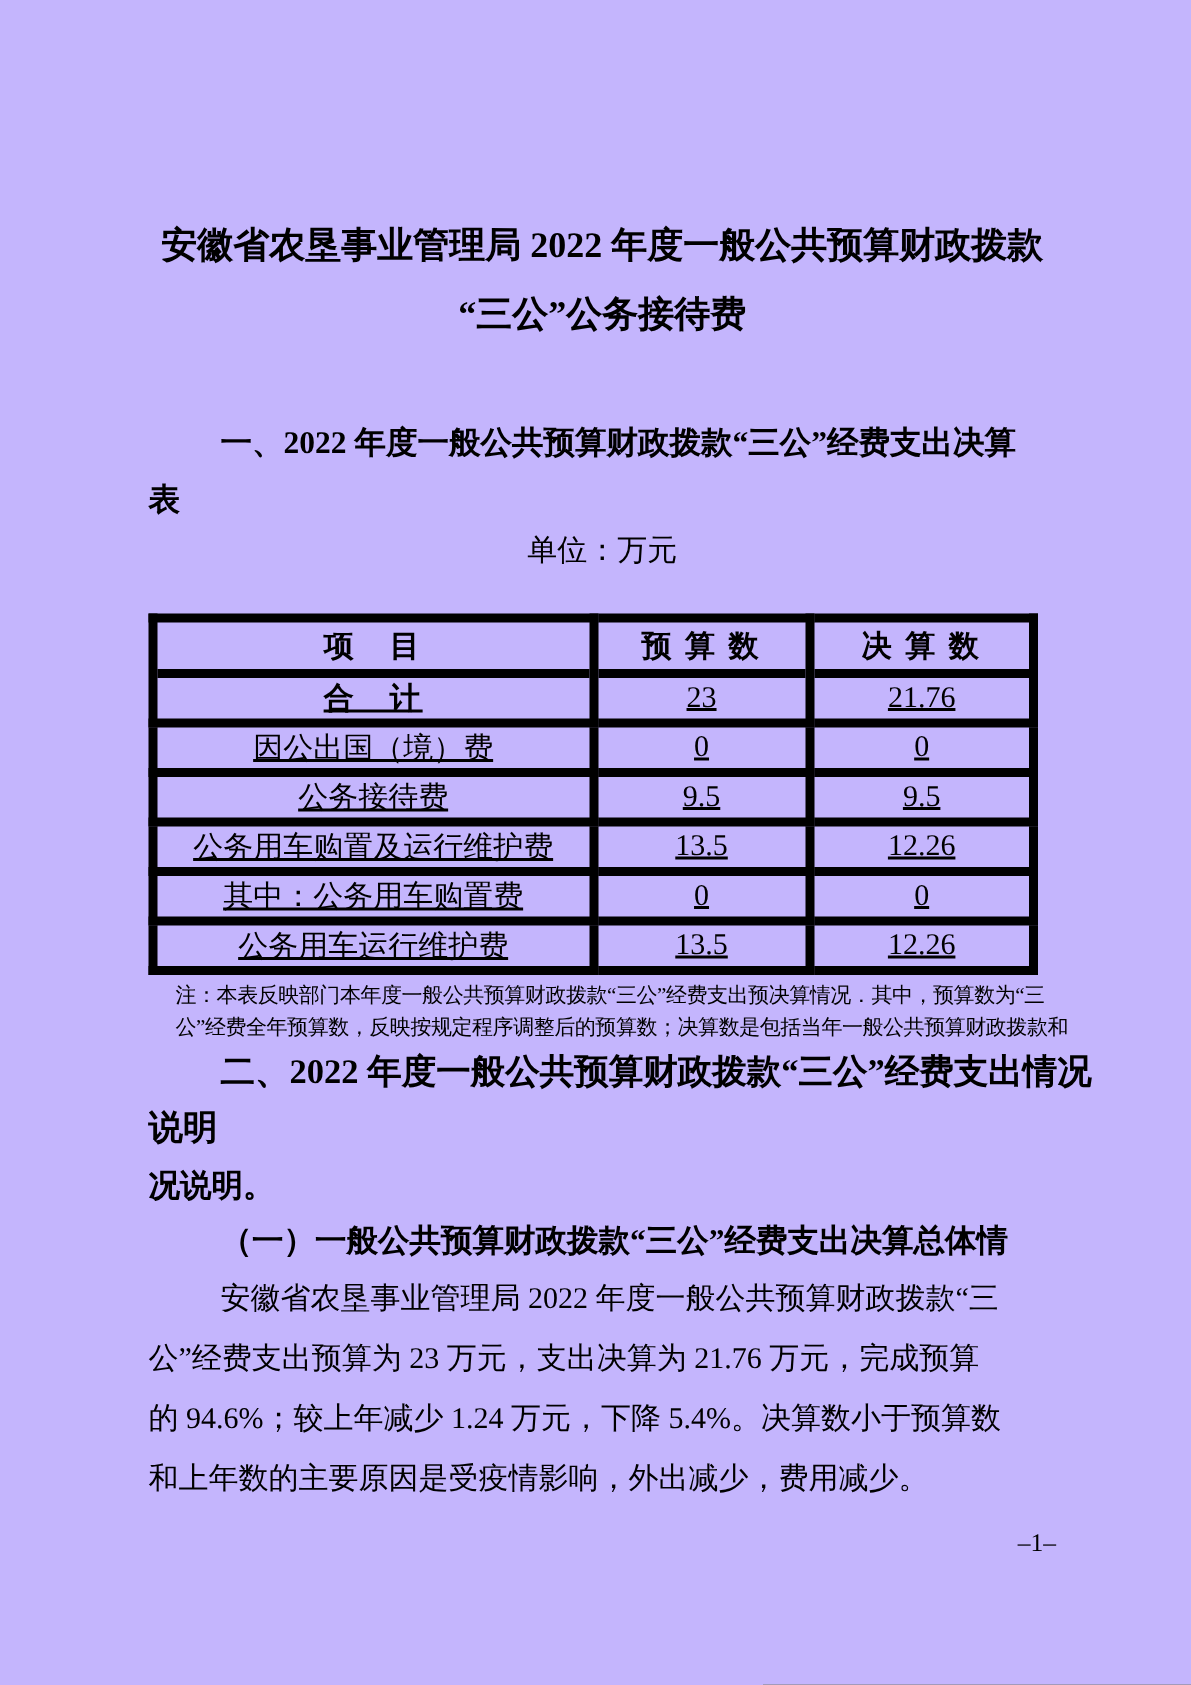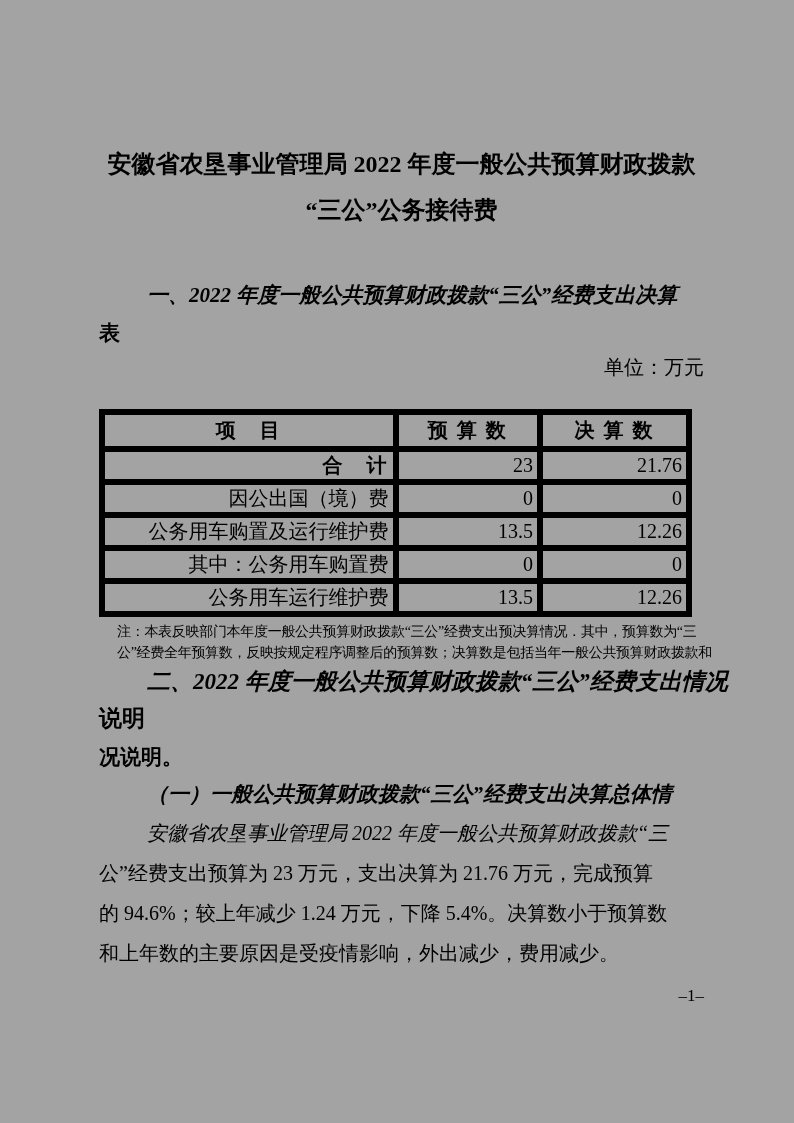--- a/index.html
+++ b/index.html
@@ -1,36 +1,36 @@
 <!DOCTYPE html>
 <html><head>
 <meta charset="utf-8">
 <style>
   html,body{margin:0;padding:0;background:#888;}
   .page{
     position:relative;
     width:794px;height:1123px;
     margin:0 auto;
-    background:#a3a3a3;
+    background:#c4b5fd;
     color:#000;
     font-family:"Liberation Serif","DejaVu Serif",serif;
     box-sizing:border-box;
     padding:0 90px 0 99px;
     overflow:hidden;
   }
   .line{white-space:nowrap;}
   
   .doc-title{margin-top:141px;text-align:center;font-size:24px;line-height:46px;font-weight:bold;}
   
   .h1{margin-top:43px;font-size:21px;line-height:38px;font-weight:bold;}
   .h2{margin-top:0;font-size:23px;line-height:37px;font-weight:bold;}
   .h3{margin-top:2px;font-size:21px;line-height:37px;font-weight:bold;}
-  .indent{padding-left:48px;font-style:italic;}
+  .indent{padding-left:48px;}
   
-  .unit{margin-top:2px;font-size:20px;line-height:26px;text-align:right;}
+  .unit{margin-top:2px;font-size:20px;line-height:26px;text-align:center;}
   
   table.expense{
     margin-top:29px;
     width:593px;
     border-collapse:collapse;
     table-layout:fixed;
     font-size:20px;
   }
   table.expense col.c1{width:50%;}
   table.expense col.c2{width:24.6%;}
@@ -42,21 +42,21 @@
     overflow:hidden;
     white-space:nowrap;
   }
   table.expense th{
     height:31px;
     font-weight:bold;
     text-align:center;
     letter-spacing:2px;
     border-bottom:2.5px solid #000;
   }
-  table.expense td{height:25px;text-align:right;}
+  table.expense td{height:25px;text-align:center;text-decoration:underline;}
   td.item{text-align:left;padding-left:6px;}
   td.total{text-align:center;font-weight:bold;letter-spacing:2px;}
   td.ind1{padding-left:30px;}
   td.ind2{padding-left:96px;}
   
   .note{margin-top:4px;font-size:14px;line-height:21px;letter-spacing:-0.3px;margin-left:18px;}
   
   .para{margin-top:0;font-size:20px;line-height:40px;}
   
   .pagenum{margin-top:14px;font-size:17px;line-height:18px;text-align:right;}
@@ -96,20 +96,25 @@
         <td class="total">合　计</td>
         <td>23</td>
         <td>21.76</td>
       </tr>
       <tr>
         <td class="item">因公出国（境）费</td>
         <td>0</td>
         <td>0</td>
       </tr>
       <tr>
+        <td class="item">公务接待费</td>
+        <td>9.5</td>
+        <td>9.5</td>
+      </tr>
+      <tr>
         <td class="item">公务用车购置及运行维护费</td>
         <td>13.5</td>
         <td>12.26</td>
       </tr>
       <tr>
         <td class="item ind1">其中：公务用车购置费</td>
         <td>0</td>
         <td>0</td>
       </tr>
       <tr>

